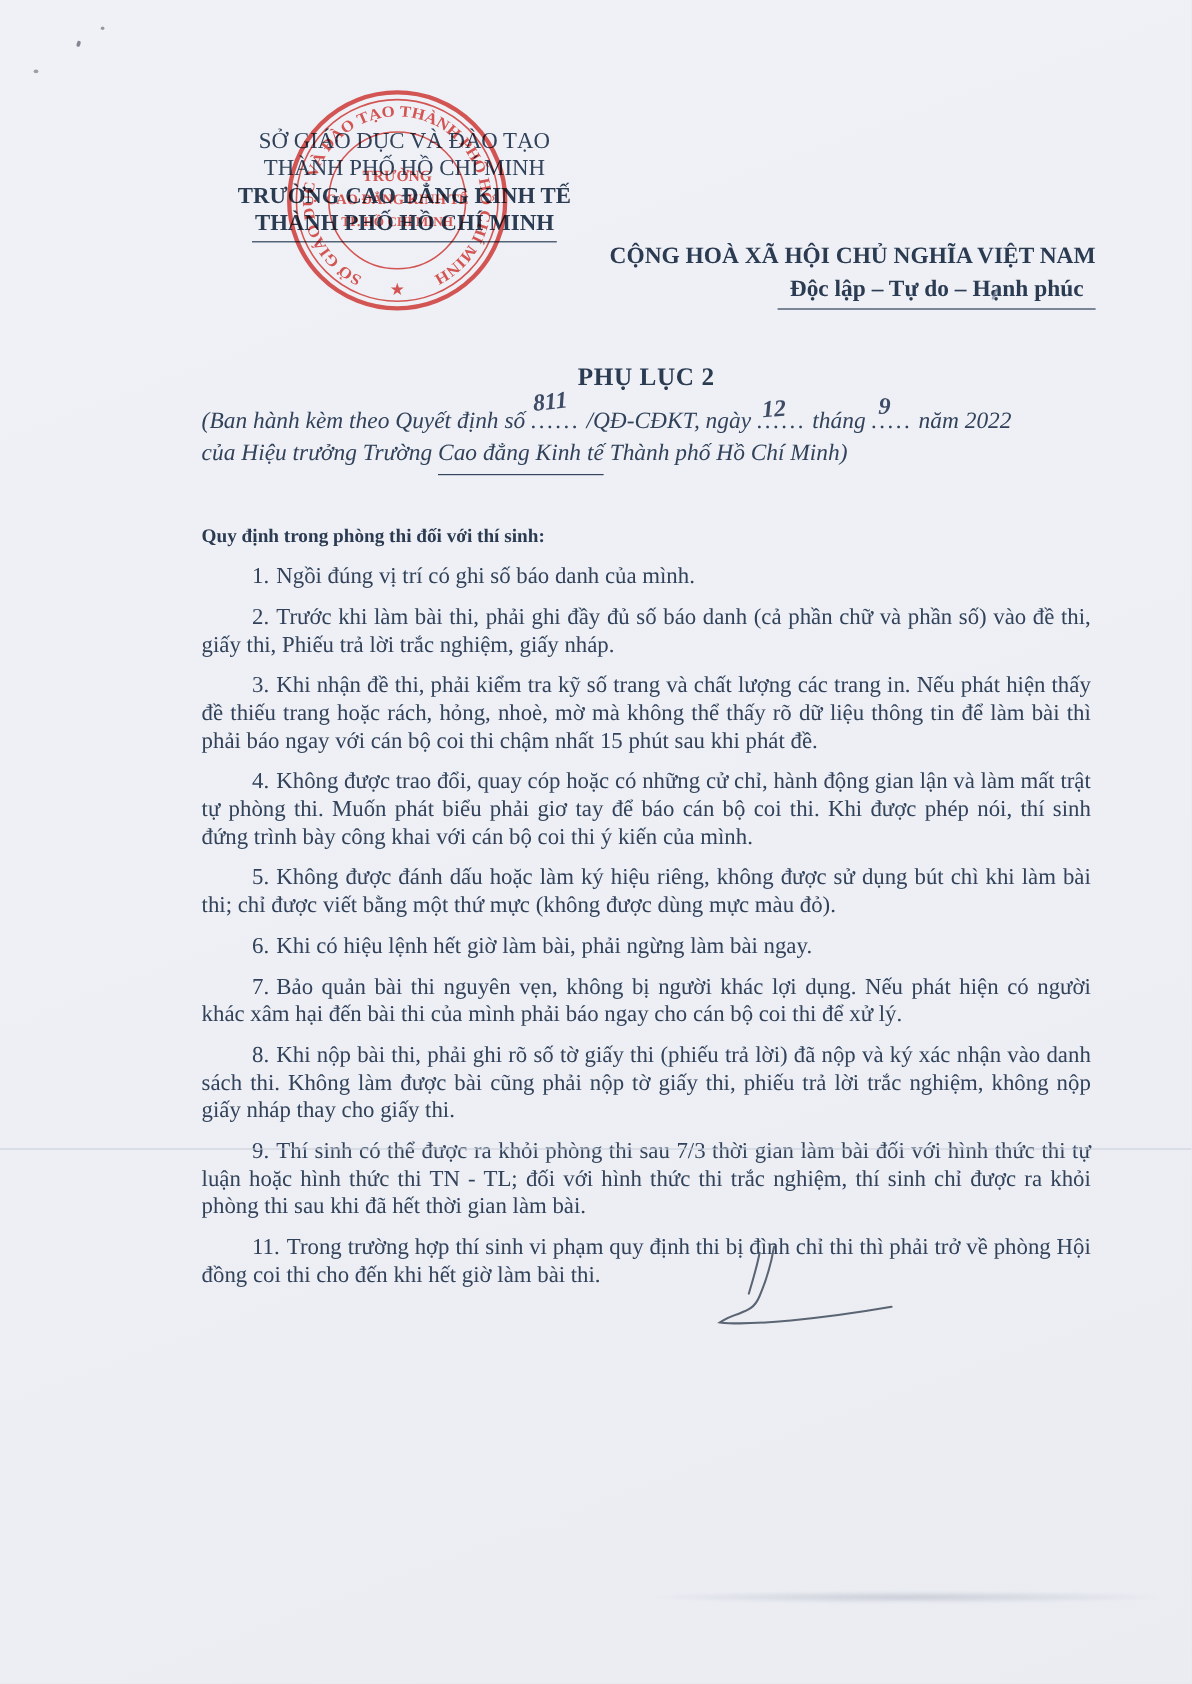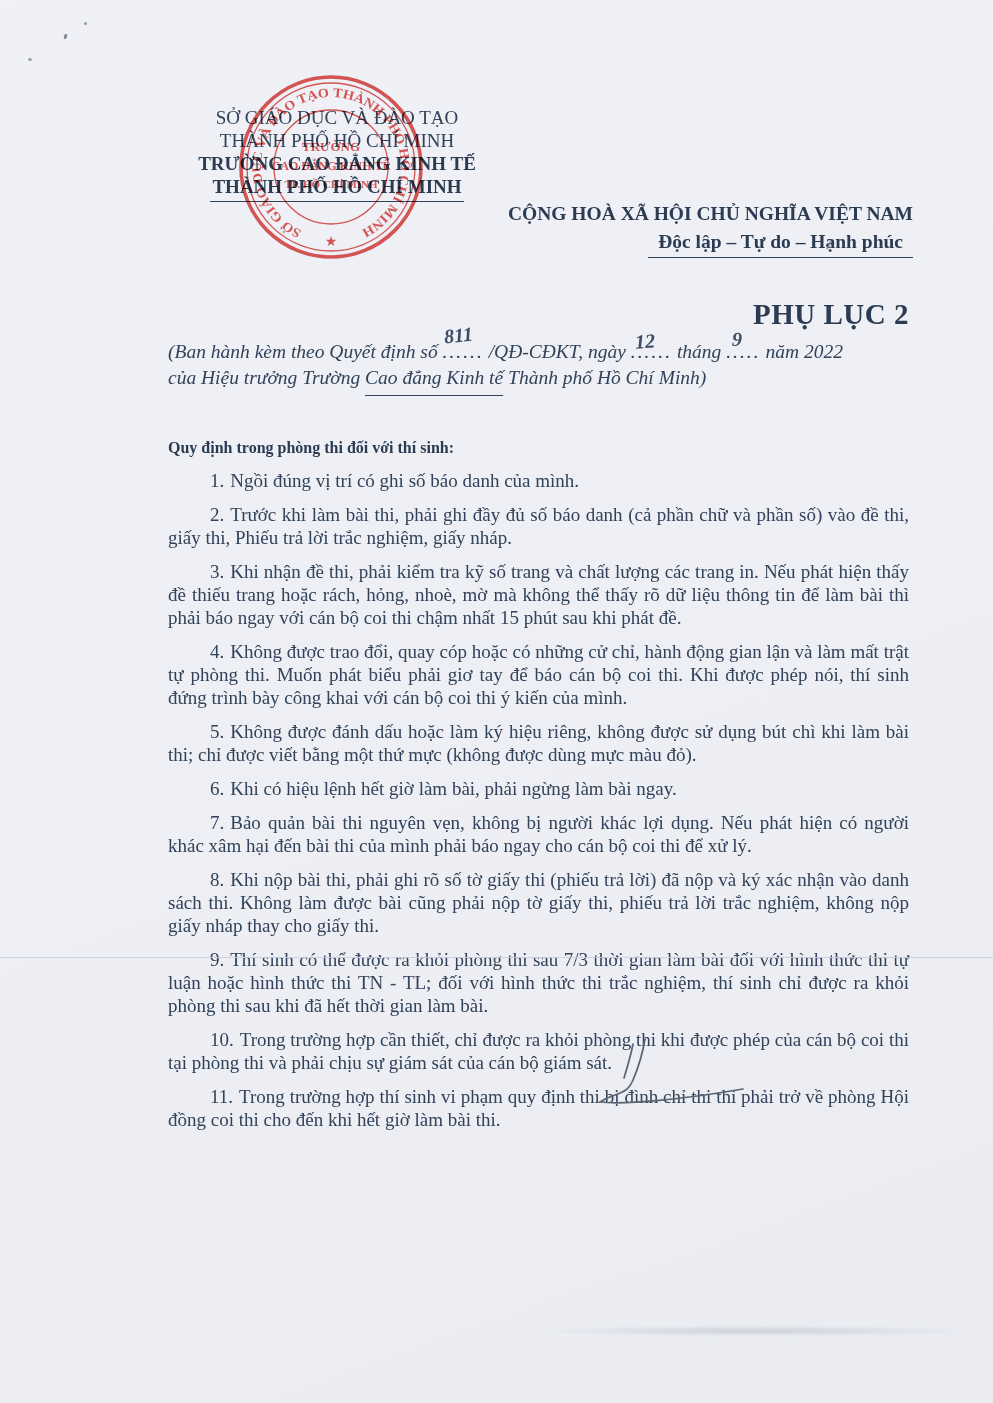--- a/index.html
+++ b/index.html
@@ -20,21 +20,21 @@
   .header-left .bold{font-weight:bold;color:#2b3b52;}
   .u-line{display:inline-block;border-bottom:1.6px solid #2f4157;padding:0 2px 3px;}
   .header-right{flex:1;text-align:right;font-size:19.5px;line-height:23px;font-weight:bold;color:#2b3b52;}
   .header-right .motto{margin-top:5px;}
   .u-line2{display:inline-block;border-bottom:1.8px solid #2f4157;padding:0 10px 4px;}
   
   .stamp{position:absolute;left:238px;top:74px;width:186px;height:186px;
          mix-blend-mode:multiply;opacity:.85;pointer-events:none;}
   
   .content{padding:0 84px 0 168px;}
-  .title{margin:44px 0 0;text-align:right;font-size:29px;line-height:25px;
+  .title{margin:44px 0 0;text-align:center;font-size:21px;line-height:25px;
          font-weight:bold;color:#2b3b52;letter-spacing:.5px;}
   .subtitle{margin:12px 0 0;font-style:italic;font-size:19.5px;line-height:26px;}
   .subtitle .fill{position:relative;display:inline-block;}
   .dots{letter-spacing:2px;}
   .pen{position:absolute;font-style:italic;font-weight:bold;color:#3f4c66;
        font-size:20px;white-space:nowrap;}
   .pen-no{left:1px;top:-17px;transform:rotate(-6deg);}
   .pen-day{left:4px;top:-11px;transform:rotate(-4deg);}
   .pen-month{left:6px;top:-13px;transform:rotate(2deg);}
   .u-line3{display:inline-block;border-bottom:1.5px solid #33445c;padding-bottom:4px;}
@@ -116,21 +116,20 @@
     <div class="items">
       <p class="item"><span class="num">1.</span><span>Ngồi đúng vị trí có ghi số báo danh của mình.</span></p>
       <p class="item"><span class="num">2.</span><span>Trước khi làm bài thi, phải ghi đầy đủ số báo danh (cả phần chữ và phần số) vào đề thi, giấy thi, Phiếu trả lời trắc nghiệm, giấy nháp.</span></p>
       <p class="item"><span class="num">3.</span><span>Khi nhận đề thi, phải kiểm tra kỹ số trang và chất lượng các trang in. Nếu phát hiện thấy đề thiếu trang hoặc rách, hỏng, nhoè, mờ mà không thể thấy rõ dữ liệu thông tin để làm bài thì phải báo ngay với cán bộ coi thi chậm nhất 15 phút sau khi phát đề.</span></p>
       <p class="item"><span class="num">4.</span><span>Không được trao đổi, quay cóp hoặc có những cử chỉ, hành động gian lận và làm mất trật tự phòng thi. Muốn phát biểu phải giơ tay để báo cán bộ coi thi. Khi được phép nói, thí sinh đứng trình bày công khai với cán bộ coi thi ý kiến của mình.</span></p>
       <p class="item"><span class="num">5.</span><span>Không được đánh dấu hoặc làm ký hiệu riêng, không được sử dụng bút chì khi làm bài thi; chỉ được viết bằng một thứ mực (không được dùng mực màu đỏ).</span></p>
       <p class="item"><span class="num">6.</span><span>Khi có hiệu lệnh hết giờ làm bài, phải ngừng làm bài ngay.</span></p>
       <p class="item"><span class="num">7.</span><span>Bảo quản bài thi nguyên vẹn, không bị người khác lợi dụng. Nếu phát hiện có người khác xâm hại đến bài thi của mình phải báo ngay cho cán bộ coi thi để xử lý.</span></p>
       <p class="item"><span class="num">8.</span><span>Khi nộp bài thi, phải ghi rõ số tờ giấy thi (phiếu trả lời) đã nộp và ký xác nhận vào danh sách thi. Không làm được bài cũng phải nộp tờ giấy thi, phiếu trả lời trắc nghiệm, không nộp giấy nháp thay cho giấy thi.</span></p>
       <p class="item"><span class="num">9.</span><span>Thí sinh có thể được ra khỏi phòng thi sau 7/3 thời gian làm bài đối với hình thức thi tự luận hoặc hình thức thi TN - TL; đối với hình thức thi trắc nghiệm, thí sinh chỉ được ra khỏi phòng thi sau khi đã hết thời gian làm bài.</span></p>
-      <p class="item"><span class="num">10.</span><span>Trong trường hợp cần thiết, chỉ được ra khỏi phòng thi khi được phép của cán bộ coi thi tại phòng thi và phải chịu sự giám sát của cán bộ giám sát.</span></p>
       <p class="item"><span class="num">11.</span><span>Trong trường hợp thí sinh vi phạm quy định thi bị đình chỉ thi thì phải trở về phòng Hội đồng coi thi cho đến khi hết giờ làm bài thi.</span></p>
     </div>
   </div>
 
   <div class="scan-line"></div>
 
   <svg class="signature" viewBox="0 0 170 75">
     <g fill="none" stroke="#5a6472" stroke-width="1.7" stroke-linecap="round">
       <path d="M38,8 C36,19 32,32 29,42"></path>
       <path d="M50,3 C48,15 44,30 38,44 C34,54 28,56 20,59 C14,61 8,64 5,66 C30,69 90,63 148,53"></path>

